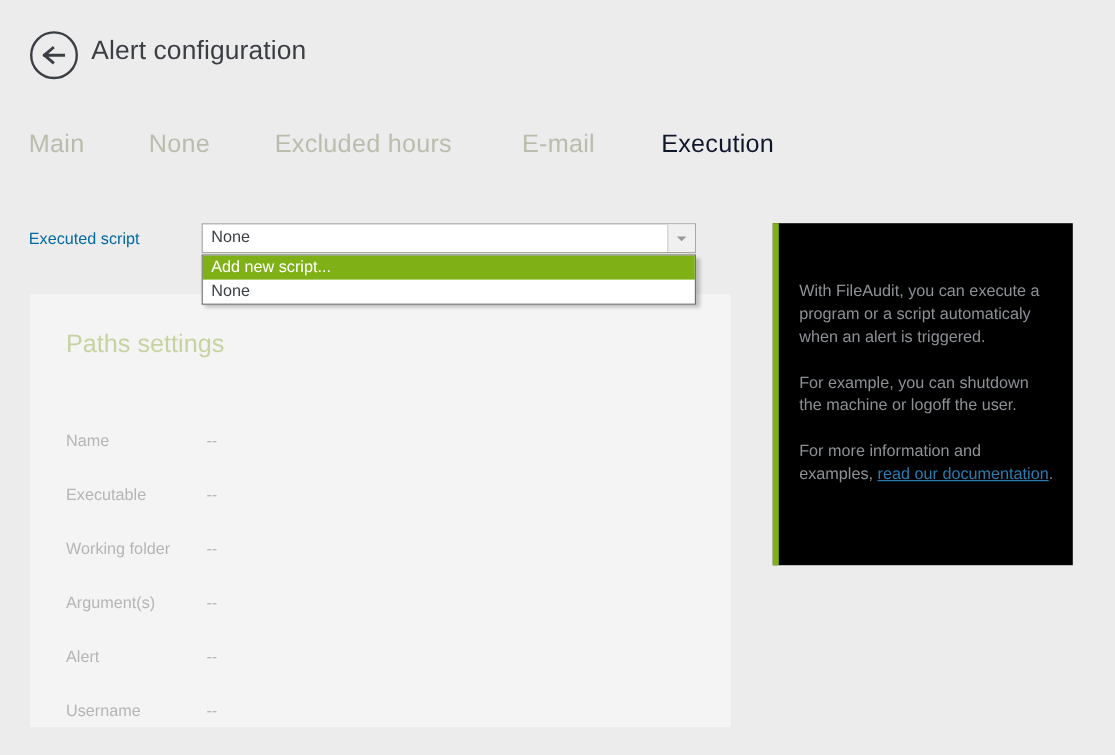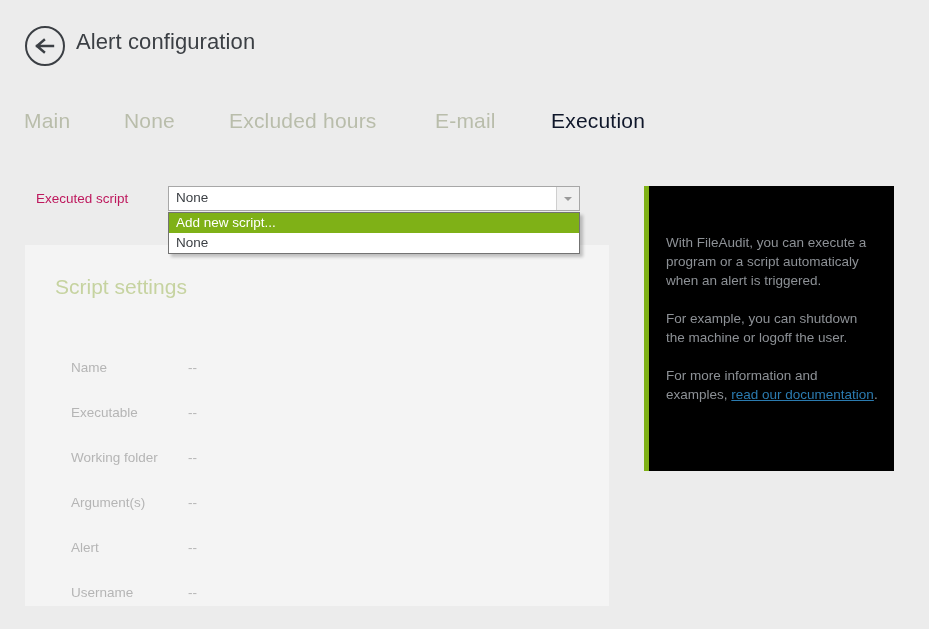--- a/index.html
+++ b/index.html
@@ -82,23 +82,22 @@
     left: 0;
     top: 186px;
     width: 929px;
     height: 28px;
   }
   .field-label {
     position: absolute;
     left: 24px;
     top: 5px;
     font-size: 13.5px;
-    color: #be185d;
-    white-space: nowrap;
-    margin-left: 12px;
+    color: #0369a1;
+    white-space: nowrap;
   }
 
   .combo {
     position: absolute;
     left: 168px;
     top: 0;
     width: 412px;
     height: 25px;
     background: #ffffff;
     border: 1px solid #a7a7a7;
@@ -173,21 +172,21 @@
   .settings-title {
     position: absolute;
     left: 30px;
     top: 30px;
     font-size: 21px;
     color: #c6d3a0;
     white-space: nowrap;
   }
   .settings-row {
     position: absolute;
-    left: 16px;
+    left: 0;
     width: 584px;
     height: 20px;
   }
   .settings-row .s-label {
     position: absolute;
     left: 30px;
     top: 0;
     font-size: 13.5px;
     color: #b5b5b5;
     white-space: nowrap;
@@ -265,21 +264,21 @@
     </div>
   </div>
 </div>
 
 <div class="dropdown">
   <div class="dropdown-item selected">Add new script...</div>
   <div class="dropdown-item">None</div>
 </div>
 
 <div class="settings-panel">
-  <div class="settings-title">Script settings</div>
+  <div class="settings-title">Paths settings</div>
 
   <div class="settings-row" style="top:115px;">
     <span class="s-label">Name</span>
     <span class="s-value">--</span>
   </div>
   <div class="settings-row" style="top:160px;">
     <span class="s-label">Executable</span>
     <span class="s-value">--</span>
   </div>
   <div class="settings-row" style="top:205px;">

